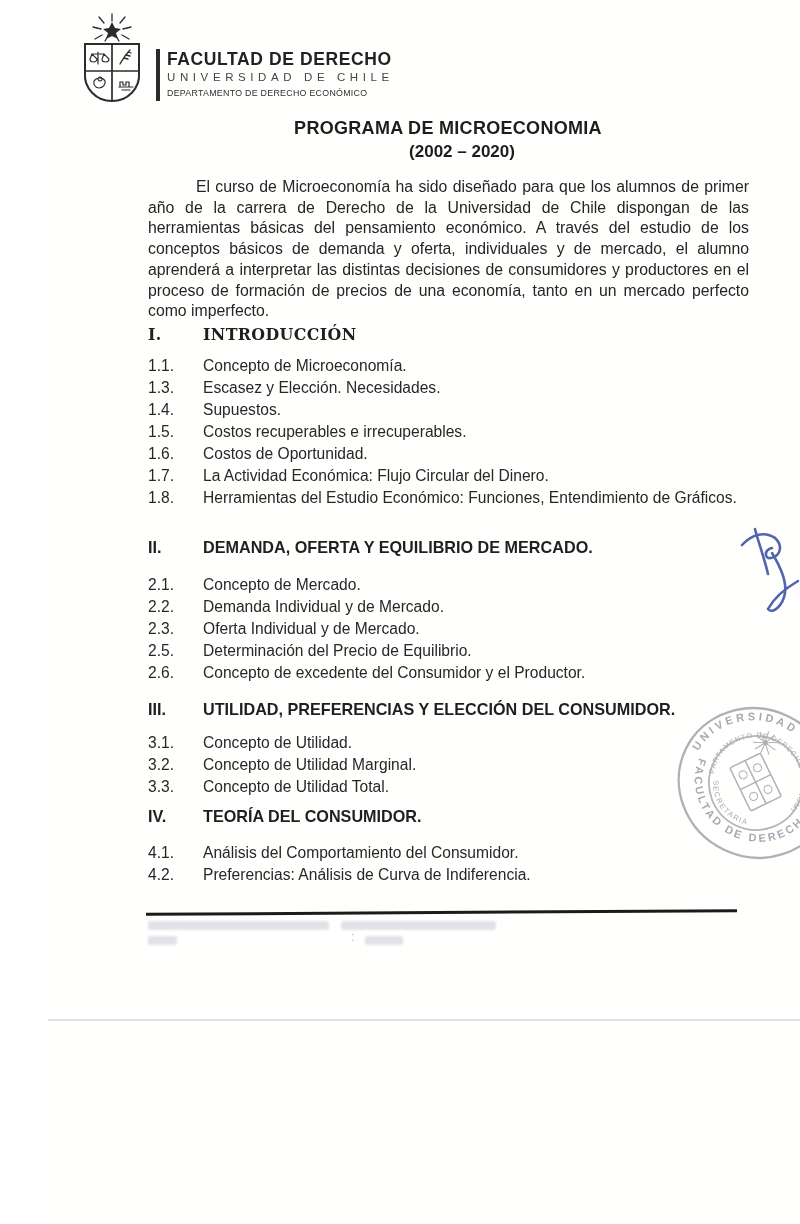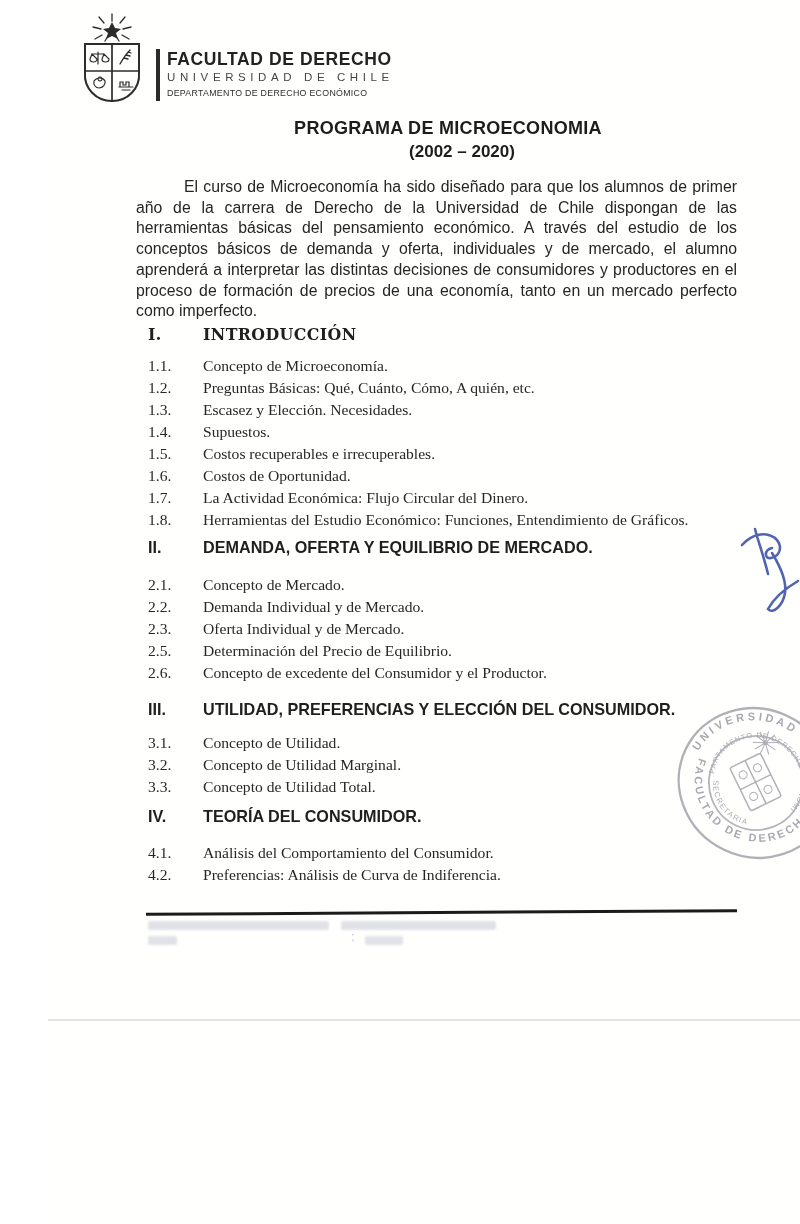--- a/index.html
+++ b/index.html
@@ -14,28 +14,28 @@
   .hdr-text { position:absolute; left:119px; top:49px; white-space:nowrap; }
   .hdr-line1 { font-size:17.5px; font-weight:bold; letter-spacing:0.6px; color:#222; line-height:20px; }
   .hdr-line2 { font-size:11.5px; letter-spacing:4.6px; color:#454545; line-height:17px; }
   .hdr-line3 { font-size:8.8px; font-weight:normal; letter-spacing:0.3px; color:#2e2e2e; line-height:14px; }
   
   .doc-title { position:absolute; left:0; top:117px; width:800px; text-align:center; font-weight:bold; color:#1d1d1d; }
   .doc-title .t1 { font-size:18px; line-height:23px; letter-spacing:0.3px; }
   .doc-title .t2 { font-size:17px; line-height:23px;padding-left:28px; }
   
   .intro {
-    position:absolute; left:88px; top:177px; width:601px;
+    position:absolute; left:100px; top:177px; width:601px;
     font-size:15.8px; line-height:20.7px; text-align:justify; text-indent:48px; color:#252525;
   }
   
   .sec-head { position:absolute; left:100px; width:601px; display:flex; font-weight:bold; font-size:16.2px; color:#1f1f1f; }
   .sec-head .rn { width:55px; flex:none; }
   .sec-head.serif, .sec-head.serif .rn { font-family:"DejaVu Serif","Liberation Serif",serif; letter-spacing:0.4px; font-size:15.8px; }
-  .sec-list { position:absolute; left:100px; width:601px; font-size:15.6px; color:#272727;font-family:Liberation Serif, serif; }
+  .sec-list { position:absolute; left:100px; width:601px; font-size:15.6px; color:#272727; }
   .sec-list .row { display:flex; line-height:22px; }
   .sec-list .num { width:55px; flex:none; }
   .sec-list .txt { flex:1; }
   .sec-list .txt.just { text-align:justify; }
   
   .signature { position:absolute; left:686px; top:522px; width:82px; height:102px; }
   
   .stamp { position:absolute; left:622px; top:703px; width:172px; height:162px; opacity:0.85; }
   .stamp text { font-family:"Liberation Sans", sans-serif; fill:#9a9aa4; }
   
@@ -87,24 +87,20 @@
   <p class="intro">El curso de Microeconomía ha sido diseñado para que los alumnos de primer año de la carrera de Derecho de la Universidad de Chile dispongan de las herramientas básicas del pensamiento económico. A través del estudio de los conceptos básicos de demanda y oferta, individuales y de mercado, el alumno aprenderá a interpretar las distintas decisiones de consumidores y productores en el proceso de formación de precios de una economía, tanto en un mercado perfecto como imperfecto.</p>
 
   <div class="sec-head serif" style="top:325px">
     <span class="rn">I.</span>
     <span>INTRODUCCIÓN</span>
   </div>
   <div class="sec-list" style="top:355px">
     <div class="row">
         <span class="num">1.1.</span>
         <span class="txt">Concepto de Microeconomía.</span>
-      </div>
-    <div class="row">
-        <span class="num">1.2.</span>
-        <span class="txt">Preguntas Básicas: Qué, Cuánto, Cómo, A quién, etc.</span>
       </div>
     <div class="row">
         <span class="num">1.3.</span>
         <span class="txt">Escasez y Elección. Necesidades.</span>
       </div>
     <div class="row">
         <span class="num">1.4.</span>
         <span class="txt">Supuestos.</span>
       </div>
     <div class="row">

